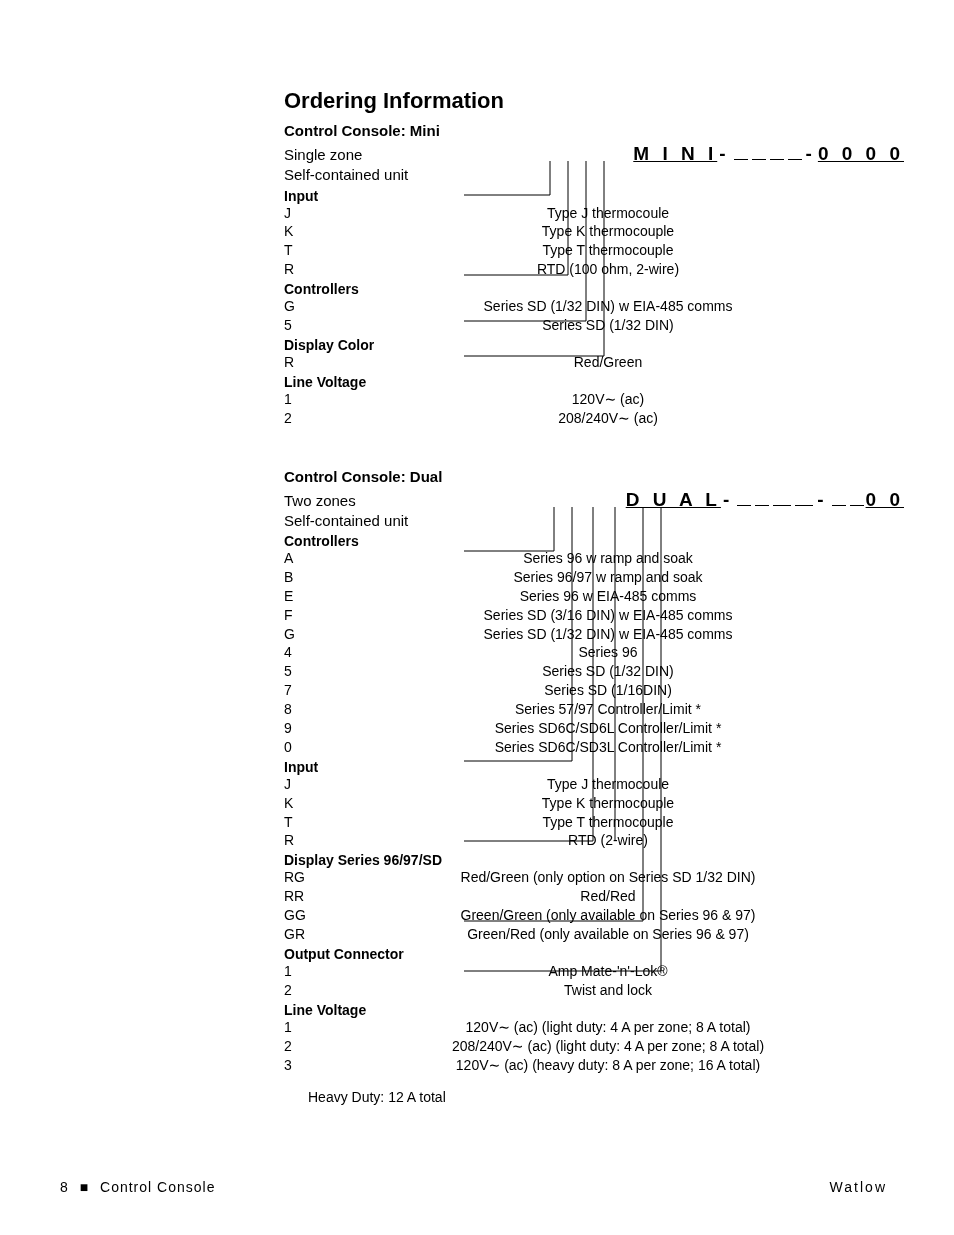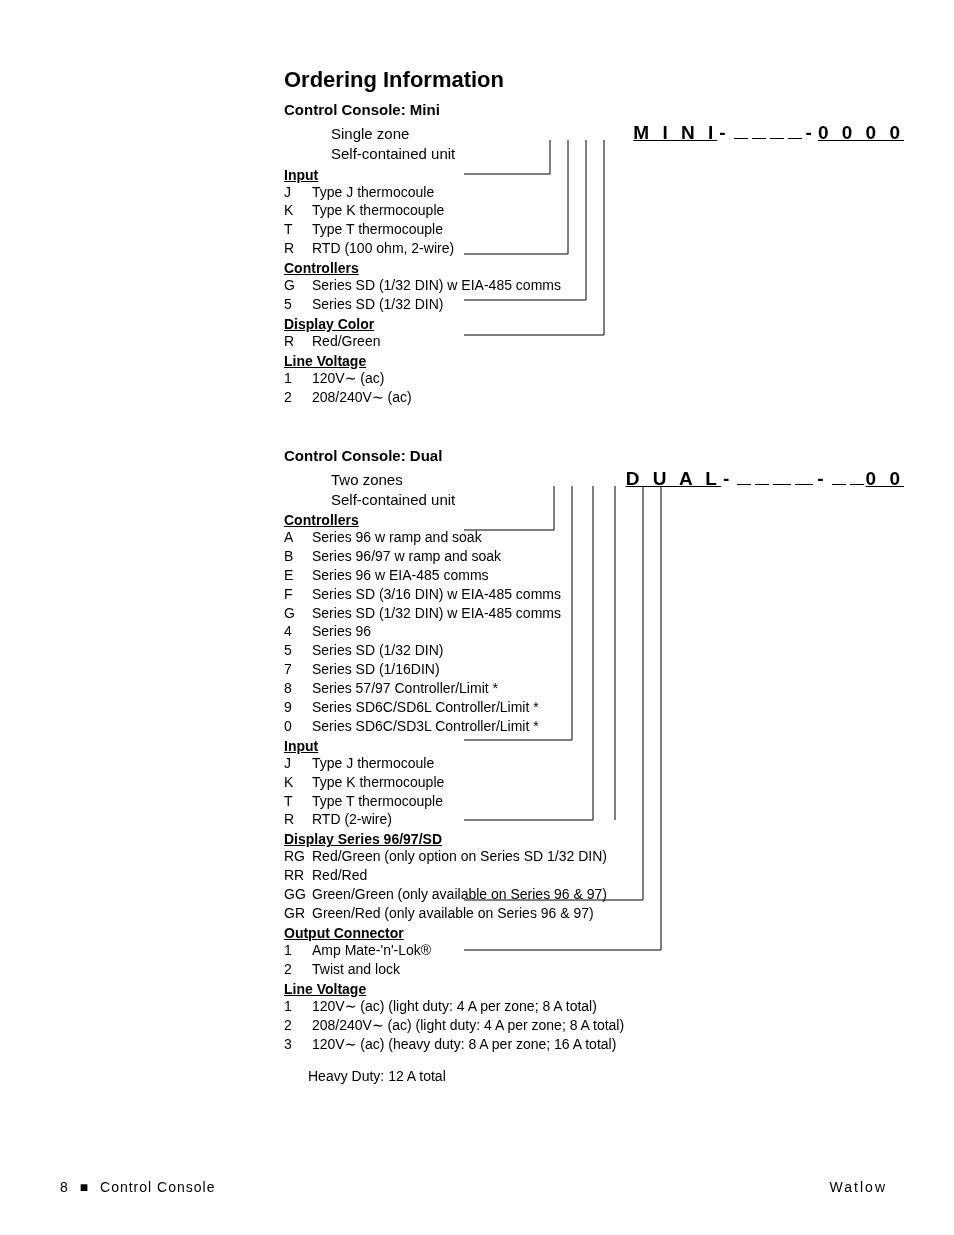--- a/index.html
+++ b/index.html
@@ -1,26 +1,26 @@
 <!DOCTYPE html>
 <html><head>
 <meta charset="utf-8">
 <style>
   * { box-sizing: border-box; margin: 0; padding: 0; }
   html, body { width: 954px; height: 1235px; background: #fff; font-family: Arial, Helvetica, sans-serif; color: #000; }
-  .page { position: relative; width: 947px; height: 1235px; padding: 67px 60px 0 60px; }
+  .page { position: relative; width: 947px; height: 1235px; padding: 88px 60px 0 60px; }
   .content { margin-left: 224px; width: 620px; }
   h1 { font-size: 22px; font-weight: bold; margin-bottom: 8px; }
   .intro { font-family: Georgia, 'Times New Roman', serif; font-size: 15px; line-height: 1.35; margin-bottom: 28px; max-width: 380px; }
   .section-title { font-size: 15px; font-weight: bold; margin-bottom: 4px; }
-  .subdesc { font-size: 15px; line-height: 1.35; margin-left: 47px; }
-  .group-head { font-size: 14px; font-weight: bold; margin-top: 2px; text-decoration: underline; }
+  .subdesc { font-size: 15px; line-height: 1.35; }
+  .group-head { font-size: 14px; font-weight: bold; margin-top: 2px; }
   .opt-row { font-size: 14px; line-height: 1.35; display: flex; }
   .opt-row .code { width: 28px; flex: 0 0 28px; }
-  .opt-row .desc { flex: 1; }
+  .opt-row .desc { flex: 1; text-align: center; }
   .note { font-size: 14px; line-height: 1.35; margin-top: 14px; }
   .note .indent { margin-left: 24px; }
   .footer { position: absolute; left: 60px; right: 60px; bottom: 40px; display: flex; justify-content: space-between; align-items: baseline; font-size: 14px; letter-spacing: 1px; }
   .footer .left .pg { font-weight: normal; }
   .footer .left .sq { margin: 0 6px; }
   .footer .right { letter-spacing: 2px; }
 
   
   .model-row { position: relative; display: flex; }
   .model-left { width: 180px; padding-top: 2px; }

